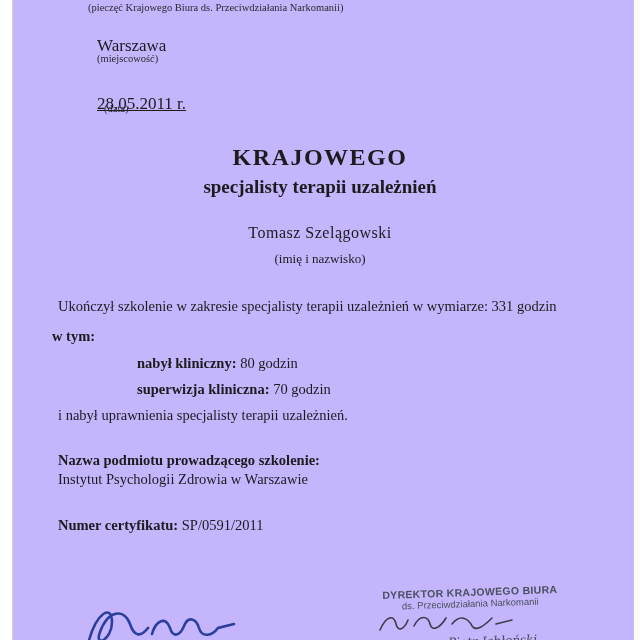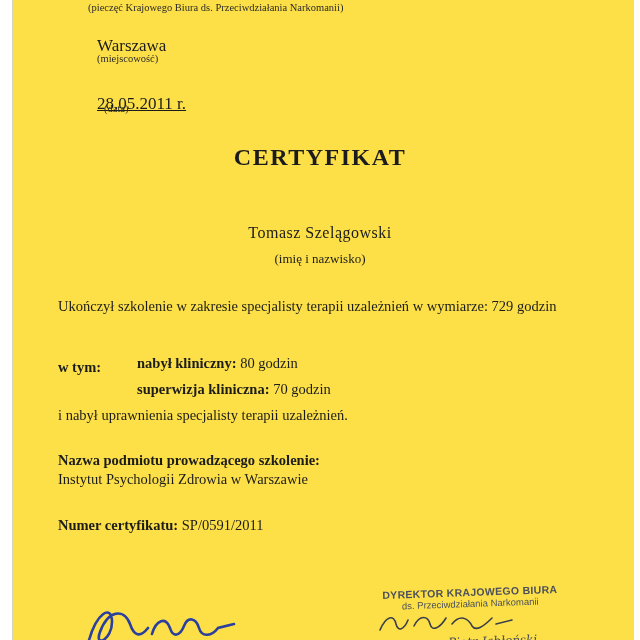--- a/index.html
+++ b/index.html
@@ -1,19 +1,19 @@
 <!DOCTYPE html>
 <html><head>
 <meta charset="utf-8">
 <style>
   html,body{margin:0;padding:0;}
   body{background:#ffffff;font-family:"Liberation Serif","DejaVu Serif",serif;}
   .page{
     position:relative;width:640px;height:640px;overflow:hidden;
-    background:#fde047;color:#1c1c1c;
+    background:#c4b5fd;color:#1c1c1c;
   }
   .paper-edge-left{
     position:absolute;left:0;top:0;width:12px;height:640px;
     background:#ffffff;border-right:1px solid #d8d4c0;
   }
   .paper-edge-right{
     position:absolute;right:0;top:0;width:6px;height:640px;
     background:#fdfcf5;
   }
   .abs{position:absolute;}
@@ -53,28 +53,29 @@
   <div class="paper-edge-right"></div>
 
   <div class="abs small-caption" style="left:88px;top:2px;">(pieczęć Krajowego Biura ds. Przeciwdziałania Narkomanii)</div>
 
   <div class="abs field-value" style="left:97px;top:36px;">Warszawa</div>
   <div class="abs small-caption" style="left:97px;top:53px;">(miejscowość)</div>
 
   <div class="abs field-value" style="left:97px;top:94px;text-decoration:underline;">28.05.2011 r.</div>
   <div class="abs small-caption" style="left:104px;top:95px;margin-top:8px;">(data)</div>
 
-  <div class="abs title" style="left:0;top:144px;">CERTYFIKAT</div>
+  <div class="abs title" style="left:0;top:144px;">KRAJOWEGO</div>
+  <div class="abs subtitle" style="left:0;top:176px;">specjalisty terapii uzależnień</div>
 
   <div class="abs person-name" style="left:0;top:224px;">Tomasz Szelągowski</div>
   <div class="abs center-caption" style="left:0;top:251px;">(imię i nazwisko)</div>
 
-  <div class="abs body-text" style="left:58px;top:298px;width:530px;">Ukończył szkolenie w zakresie specjalisty terapii uzależnień w wymiarze: 729 godzin</div>
+  <div class="abs body-text" style="left:58px;top:298px;width:530px;">Ukończył szkolenie w zakresie specjalisty terapii uzależnień w wymiarze: 331 godzin</div>
 
-  <div class="abs body-text bold" style="left:58px;top:328px;margin-top:31px;">w tym:</div>
+  <div class="abs body-text bold" style="left:52px;top:328px;">w tym:</div>
 
 
   <div class="abs body-text" style="left:137px;top:355px;">
     <span class="item-label">nabył kliniczny:</span><span> 80 godzin</span>
   </div>
 
   <div class="abs body-text" style="left:137px;top:381px;">
     <span class="item-label">superwizja kliniczna:</span><span> 70 godzin</span>
   </div>
 

